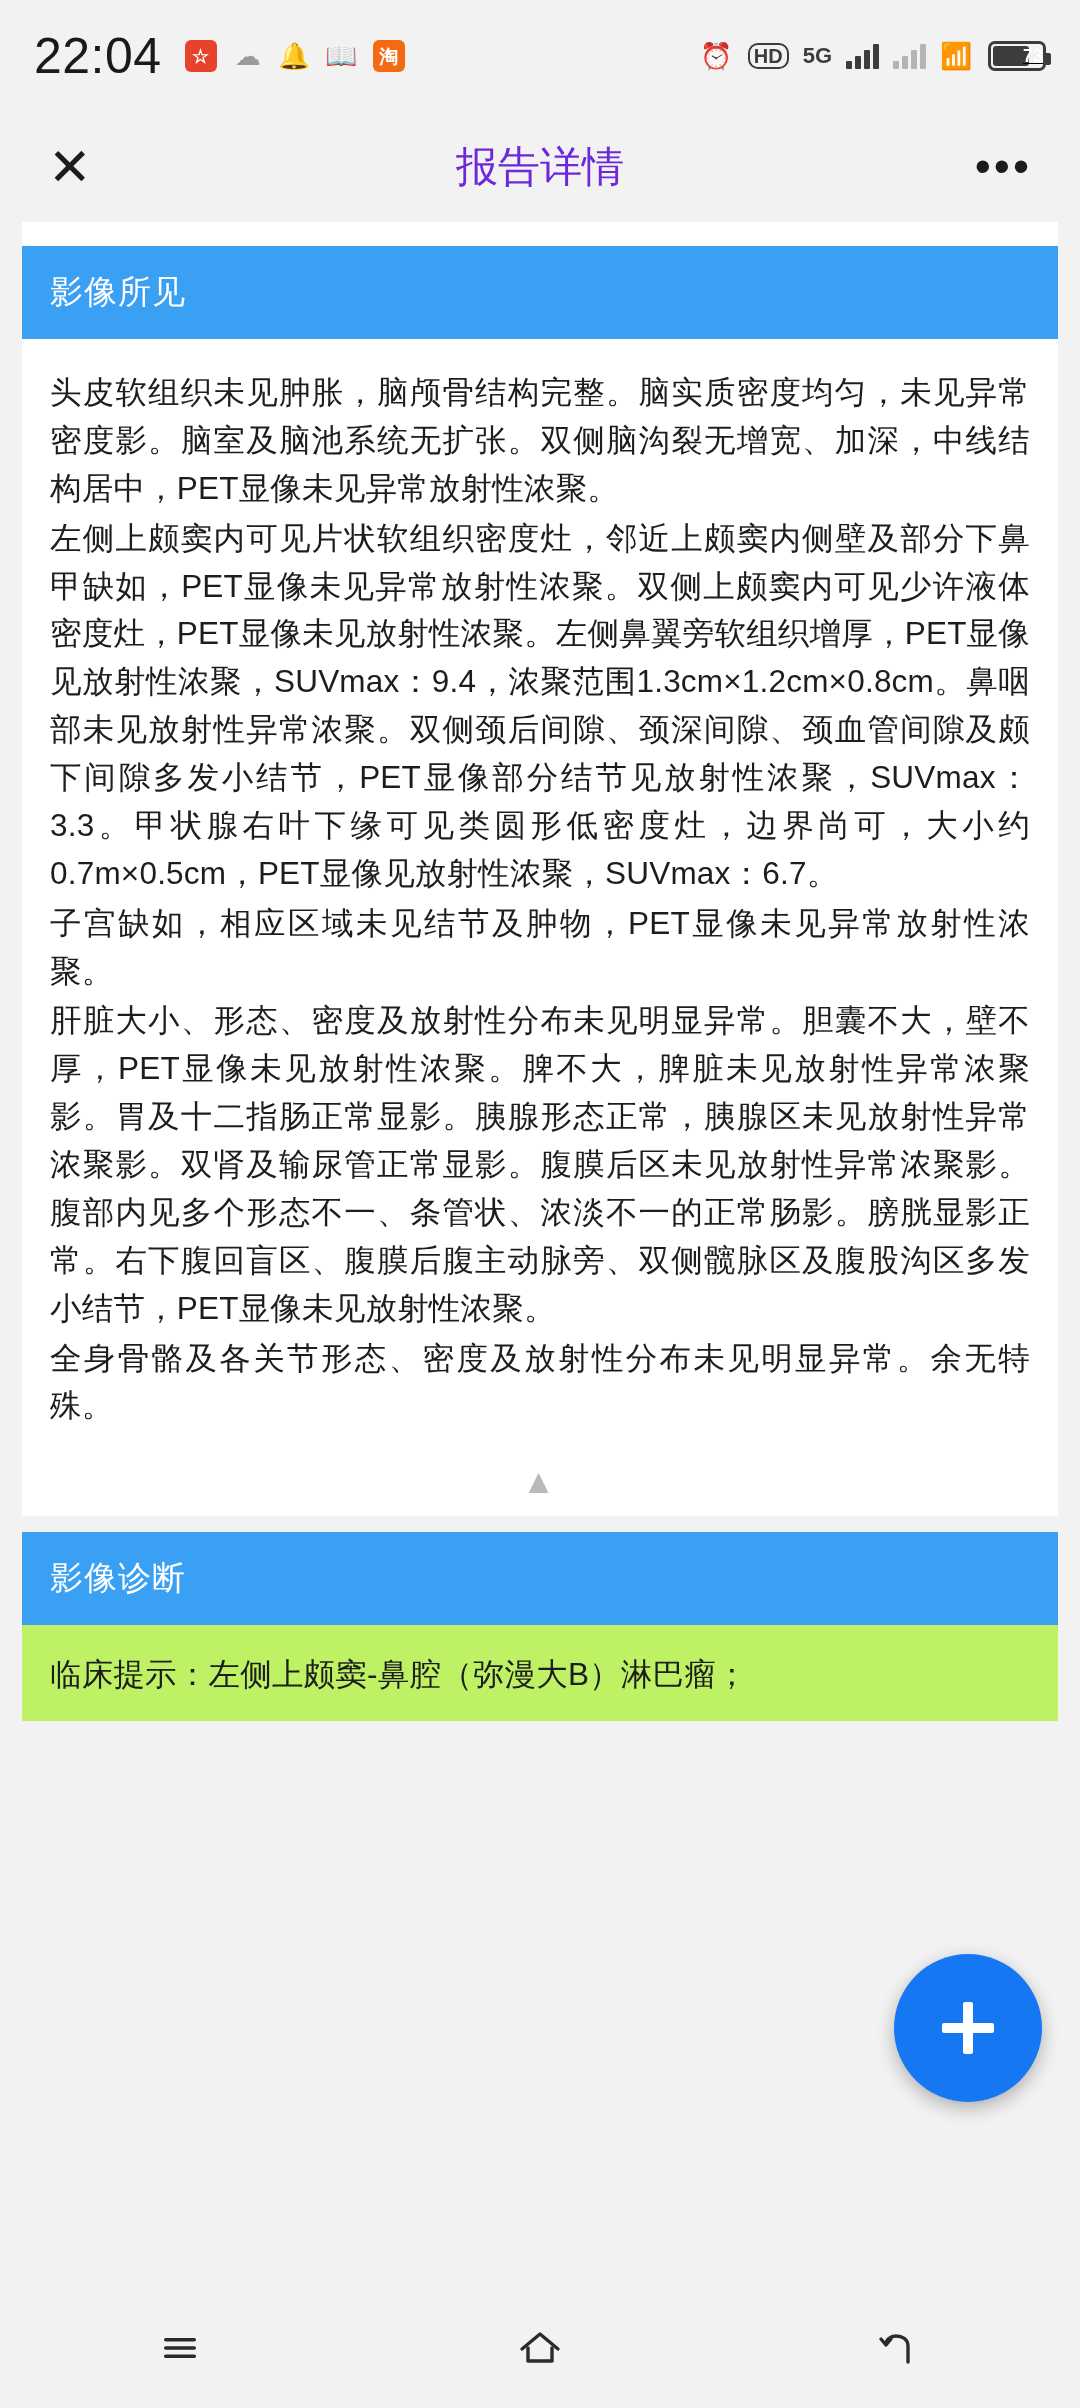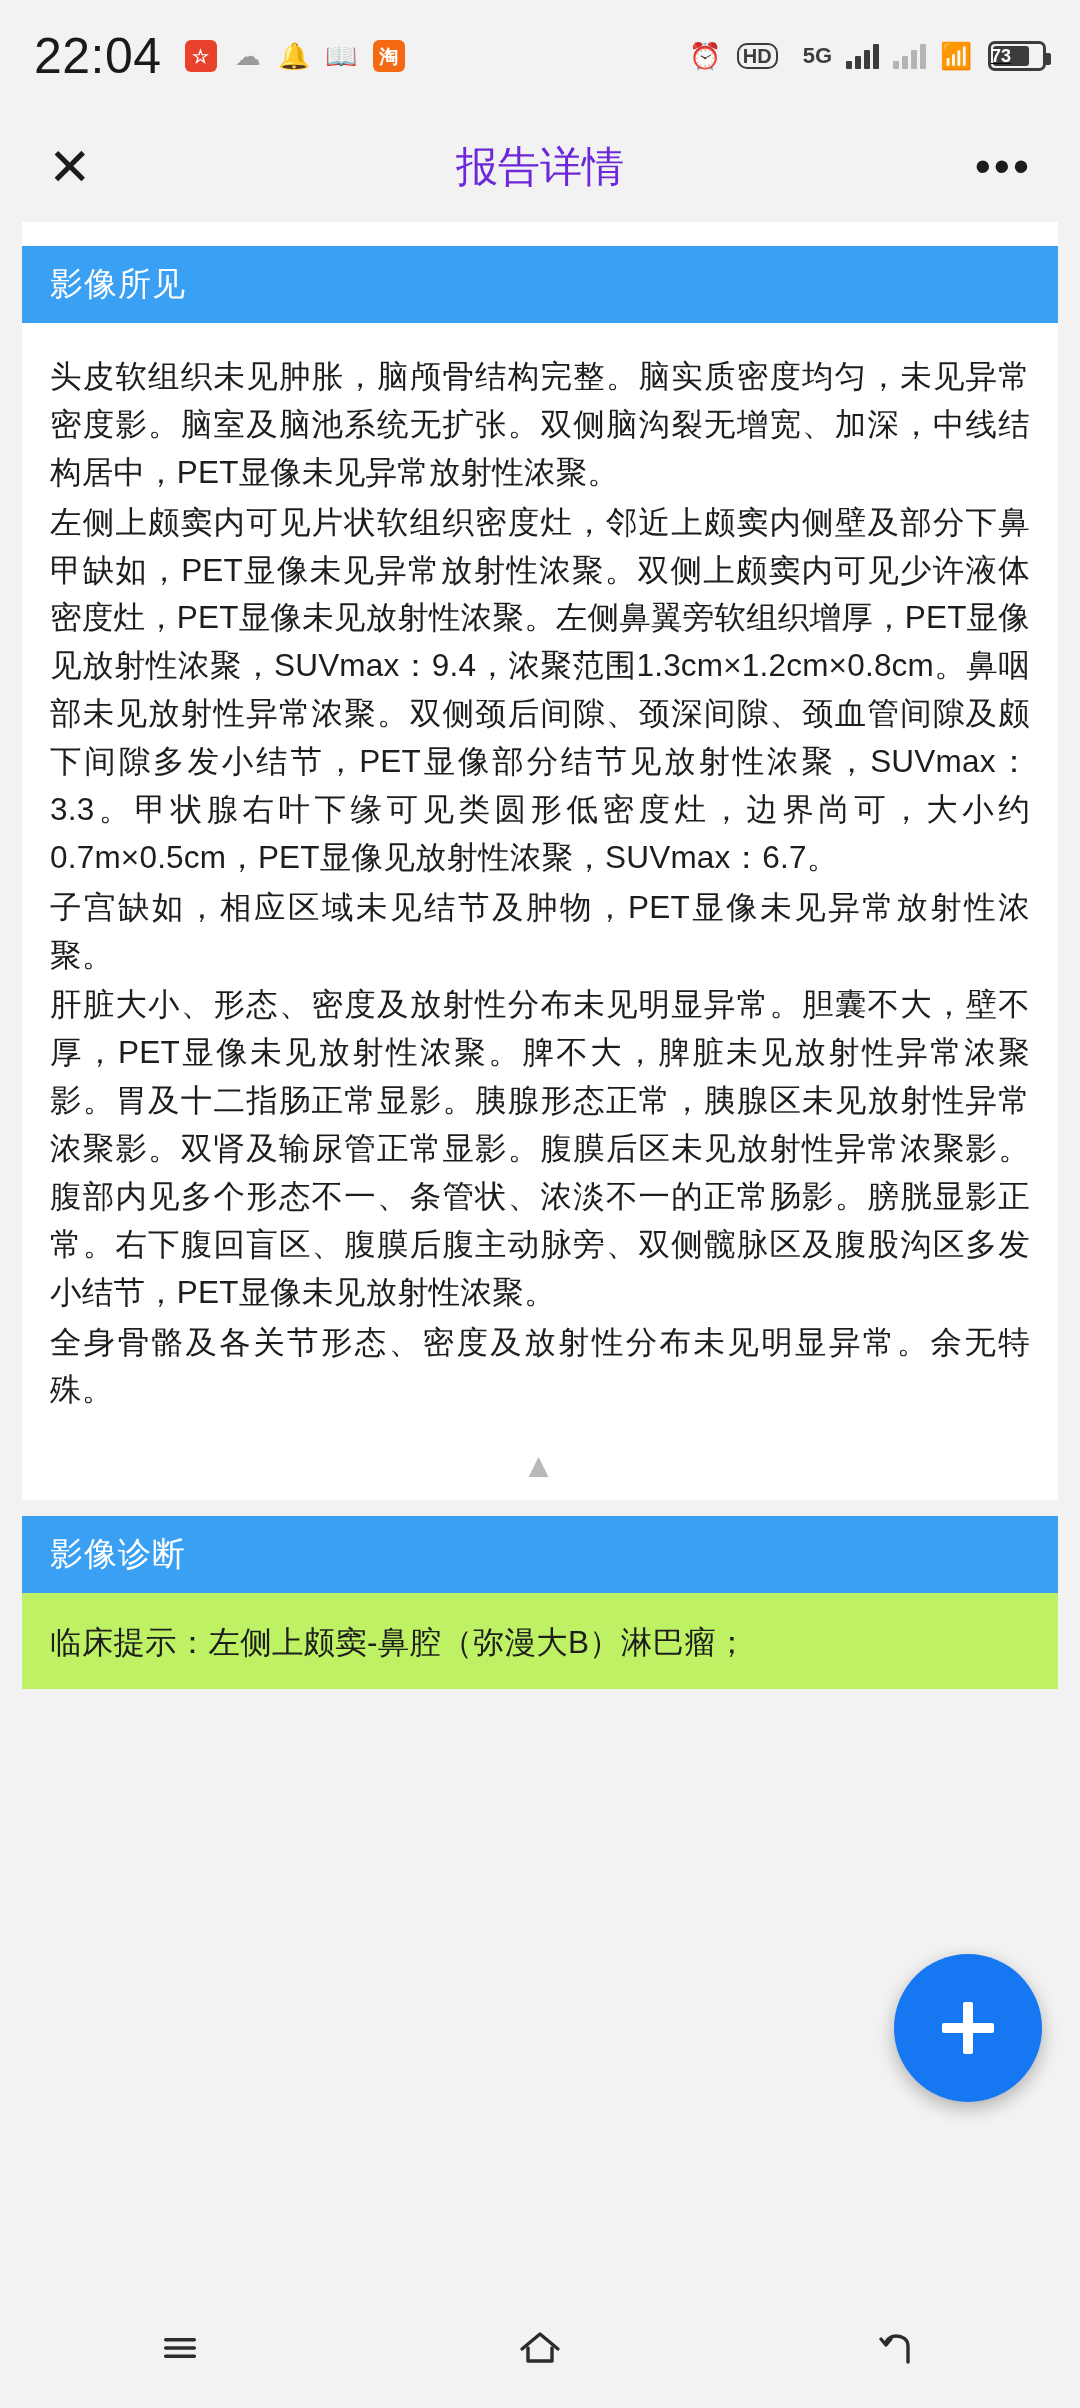--- a/index.html
+++ b/index.html
@@ -73,42 +73,41 @@
     border: 2px solid #3c3c3c;
     border-radius: 10px;
     padding: 1px 4px;
     line-height: 1;
   }
   .fiveg {
     font-size: 22px;
     color: #3c3c3c;
     font-weight: bold;
     line-height: 1;
-    margin-left: 11px;
   }
   .bars {
     display: inline-flex;
     align-items: flex-end;
     gap: 3px;
     height: 26px;
   }
   .bars i { display: block; width: 6px; background: #3c3c3c; border-radius: 1px; }
   .bars i:nth-child(1) { height: 8px; }
   .bars i:nth-child(2) { height: 13px; }
   .bars i:nth-child(3) { height: 19px; }
   .bars i:nth-child(4) { height: 25px; }
   .bars.dim i { background: #b4b4b4; }
   .battery {
     width: 58px; height: 30px;
     border: 3px solid #3c3c3c;
     border-radius: 7px;
     position: relative;
     display: inline-flex;
     align-items: center;
-    justify-content: flex-start;
+    justify-content: flex-end;
     text-decoration: underline;
   }
   .battery:after {
     content: "";
     position: absolute;
     right: -8px; top: 9px;
     width: 5px; height: 12px;
     background: #3c3c3c;
     border-radius: 0 2px 2px 0;
   }
@@ -176,21 +175,21 @@
   }
   .card-top-sliver {
     background: #ffffff;
     height: 24px;
     width: 100%;
   }
   .section-header {
     background: #3aa0f3;
     color: #ffffff;
     font-size: 33px;
-    padding: 16px 28px;
+    padding: 24px 28px;
     letter-spacing: 1px;
   }
   .section-body {
     background: #ffffff;
     padding: 30px 28px 26px 28px;
   }
   .para {
     font-size: 31.5px;
     line-height: 1.52;
     color: #1d1d1d;

